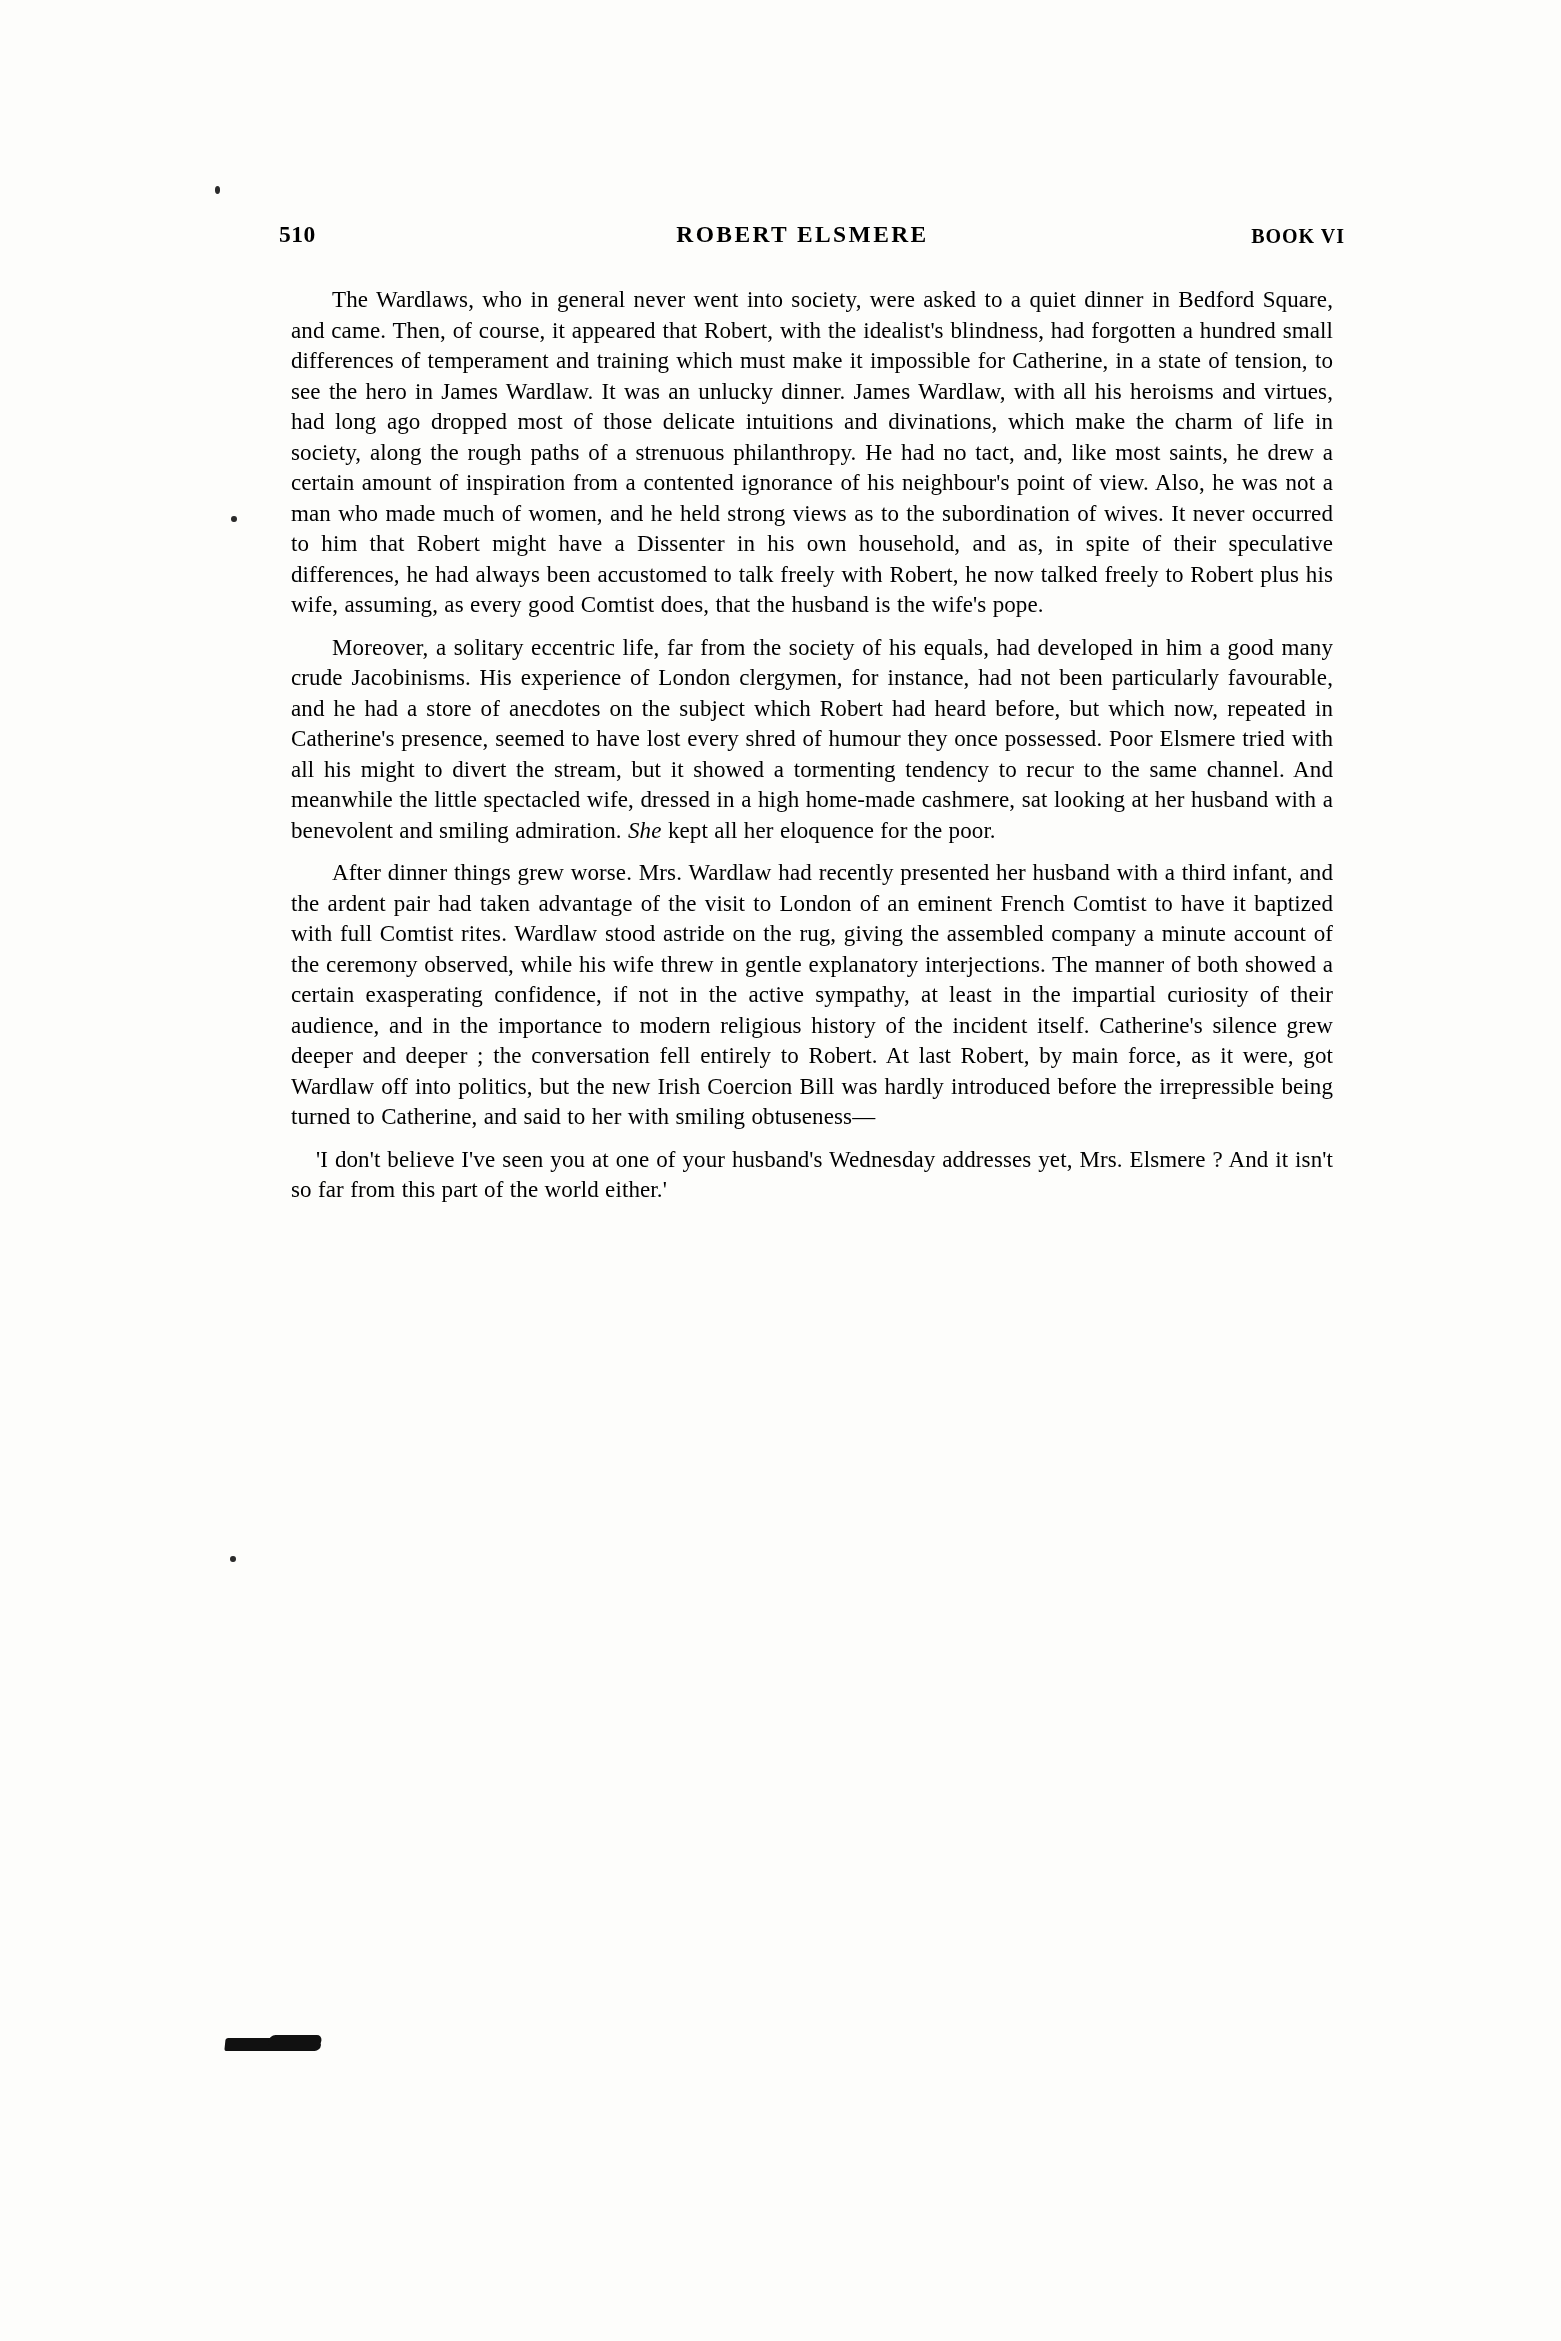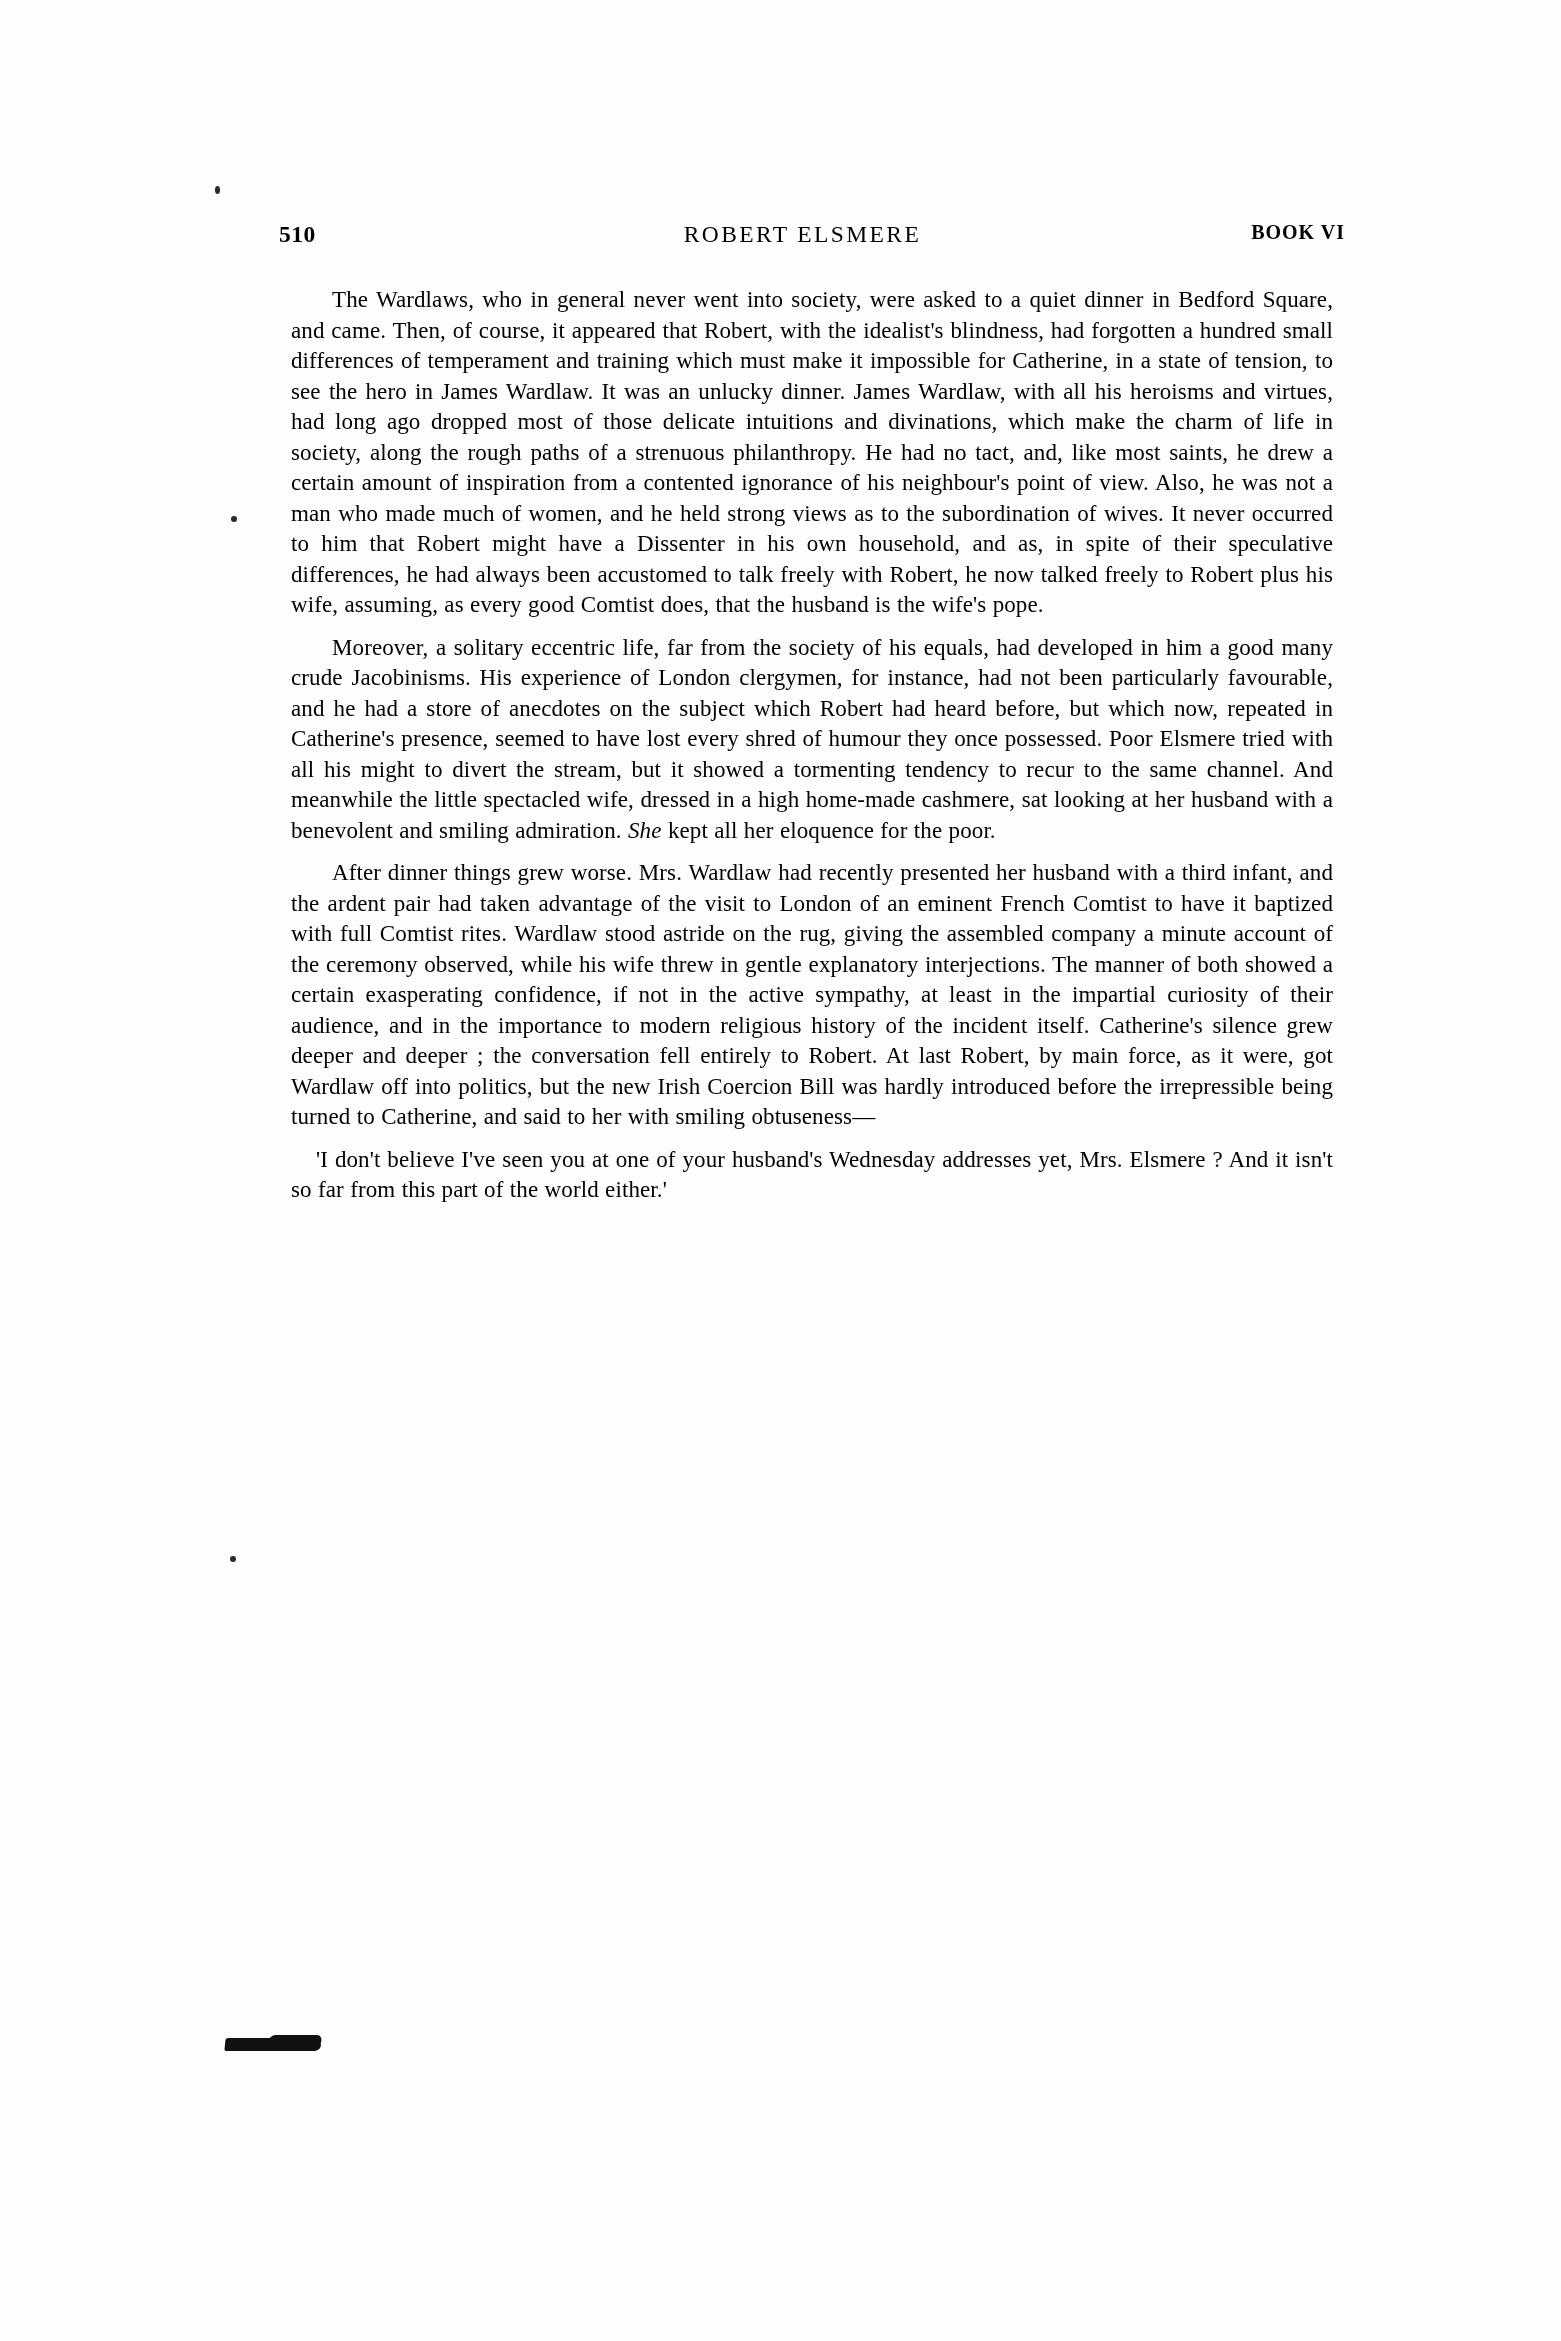--- a/index.html
+++ b/index.html
@@ -32,36 +32,36 @@
 
   .content {
     position: absolute;
     left: 279px;
     top: 221px;
     width: 1066px;
   }
 
   .running-head {
     display: flex;
-    align-items: flex-start;
+    align-items: flex-end;
     width: 100%;
     margin-bottom: 37px;
   }
   .folio {
     font-size: 23.5px;
     font-weight: 700;
     letter-spacing: 0.5px;
     width: 125px;
     text-align: left;
   }
   .book-title {
     flex: 1;
     text-align: center;
     font-size: 23.5px;
-    font-weight: 400;
+    font-weight: 700;
     letter-spacing: 2.4px;
   }
   .book-num {
     width: 144px;
     text-align: right;
     font-size: 20px;
     font-weight: 700;
     letter-spacing: 1px;
   }
 

